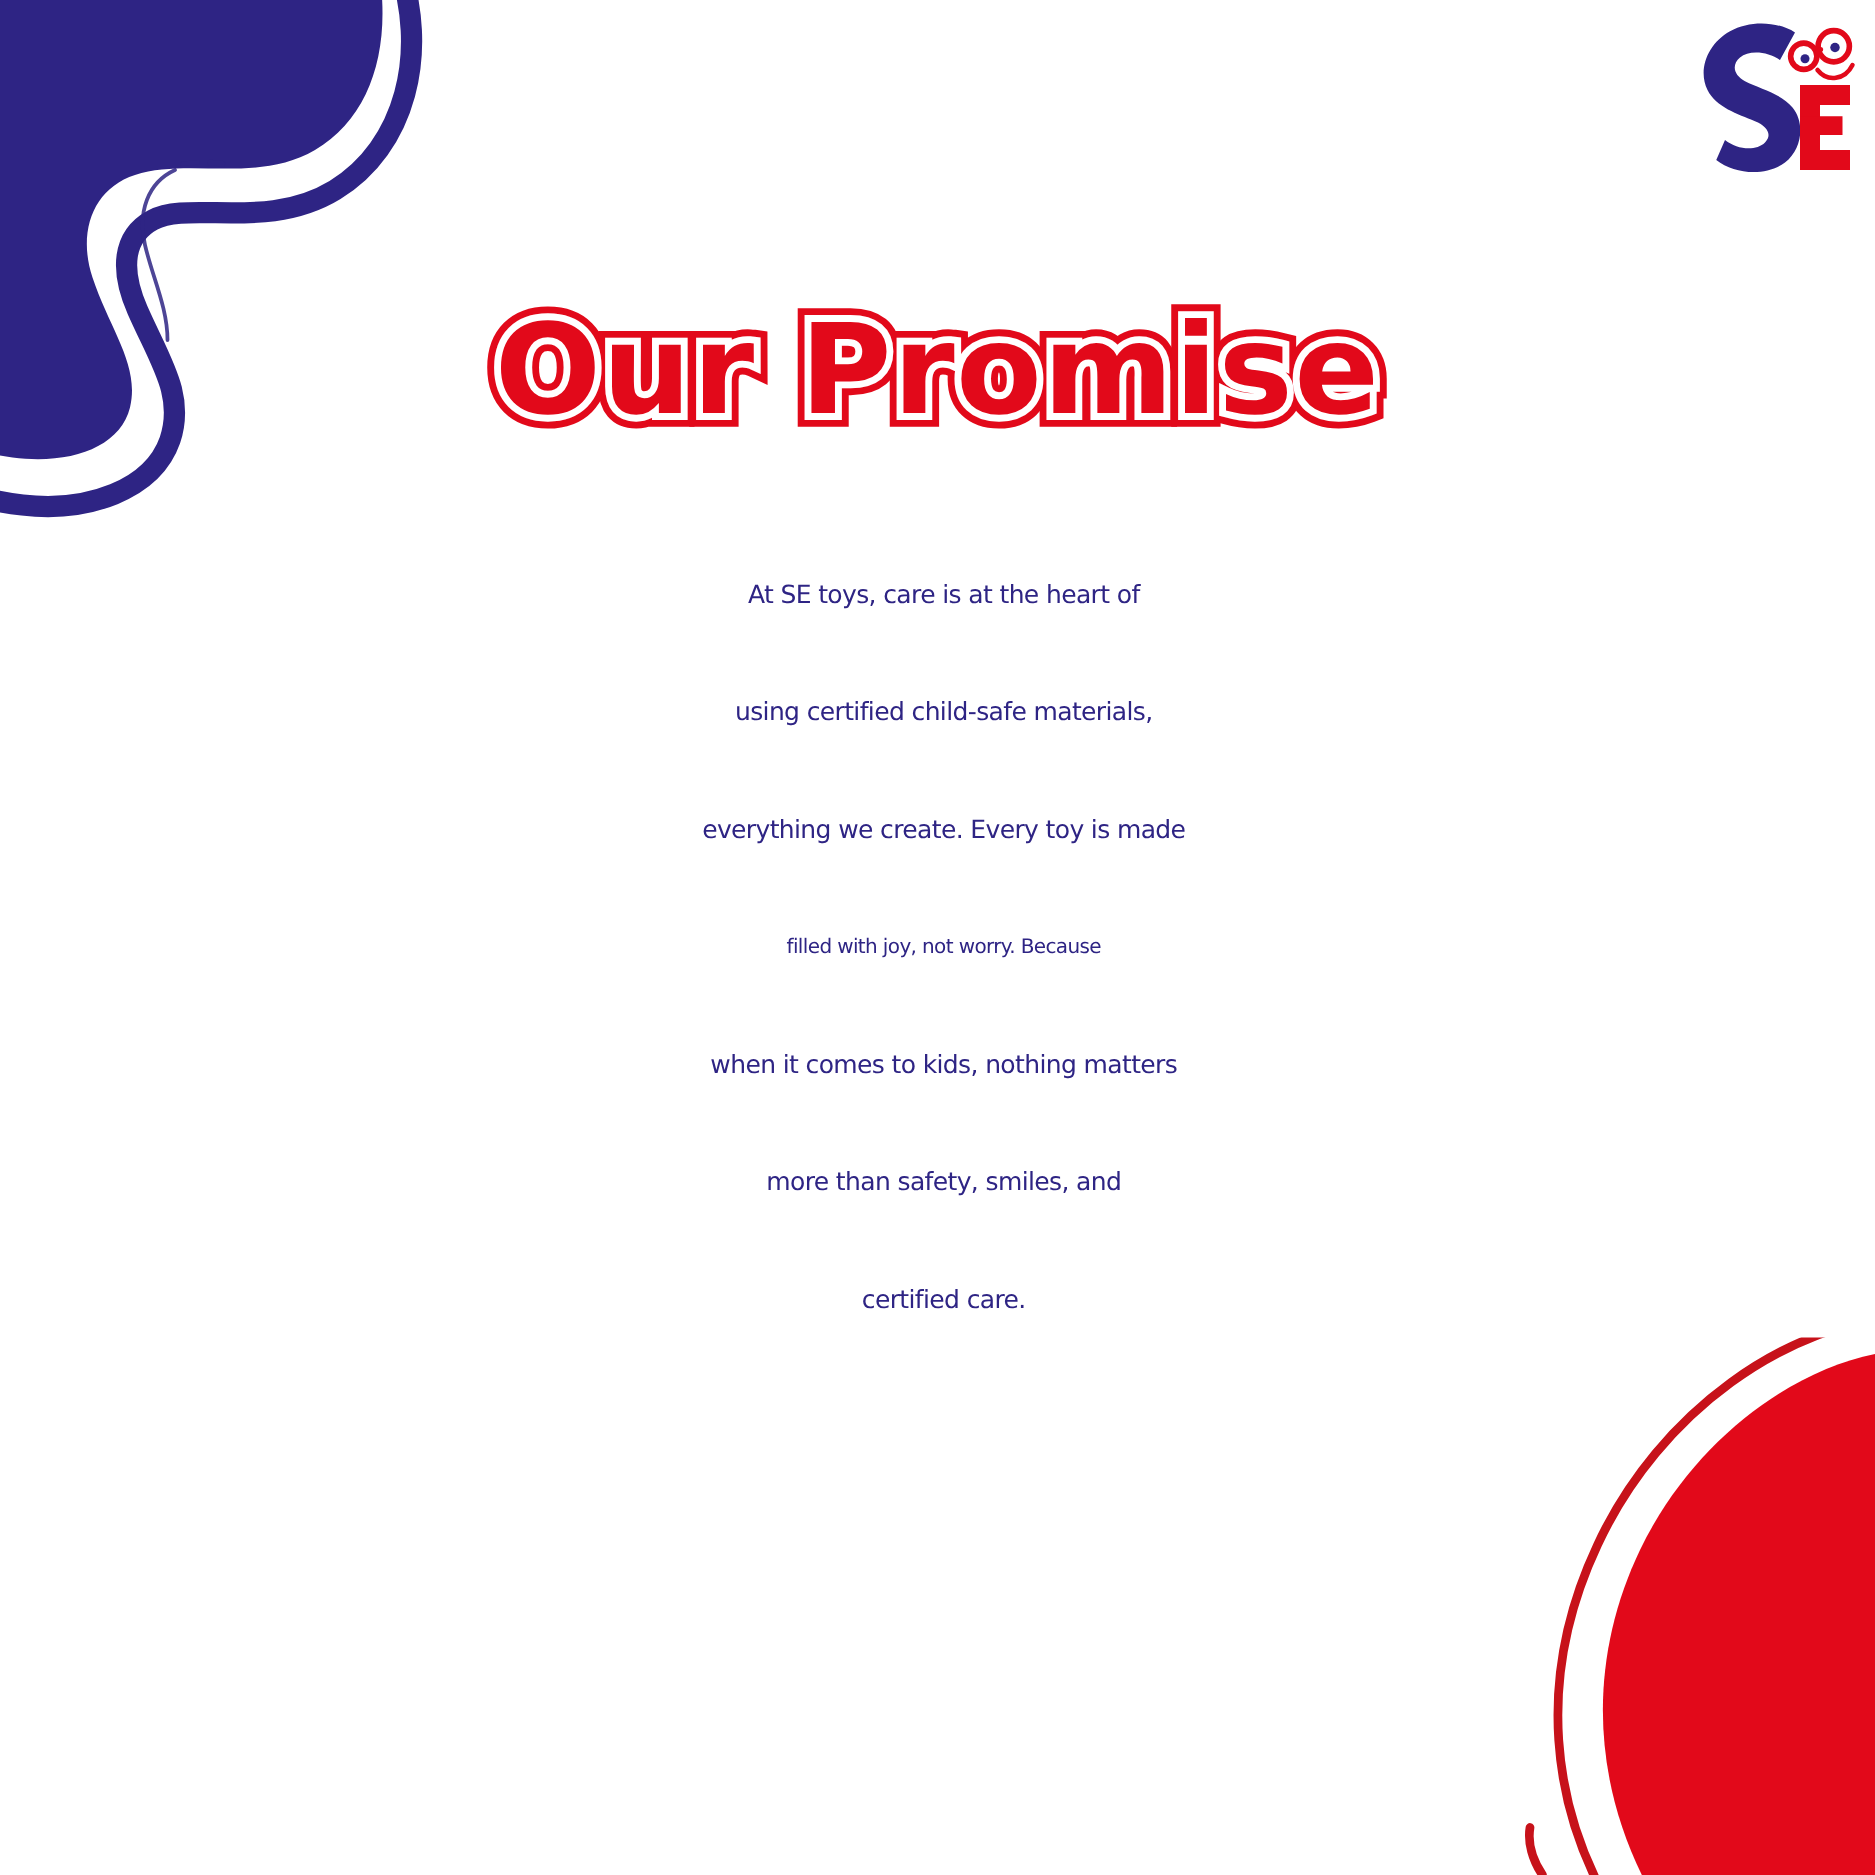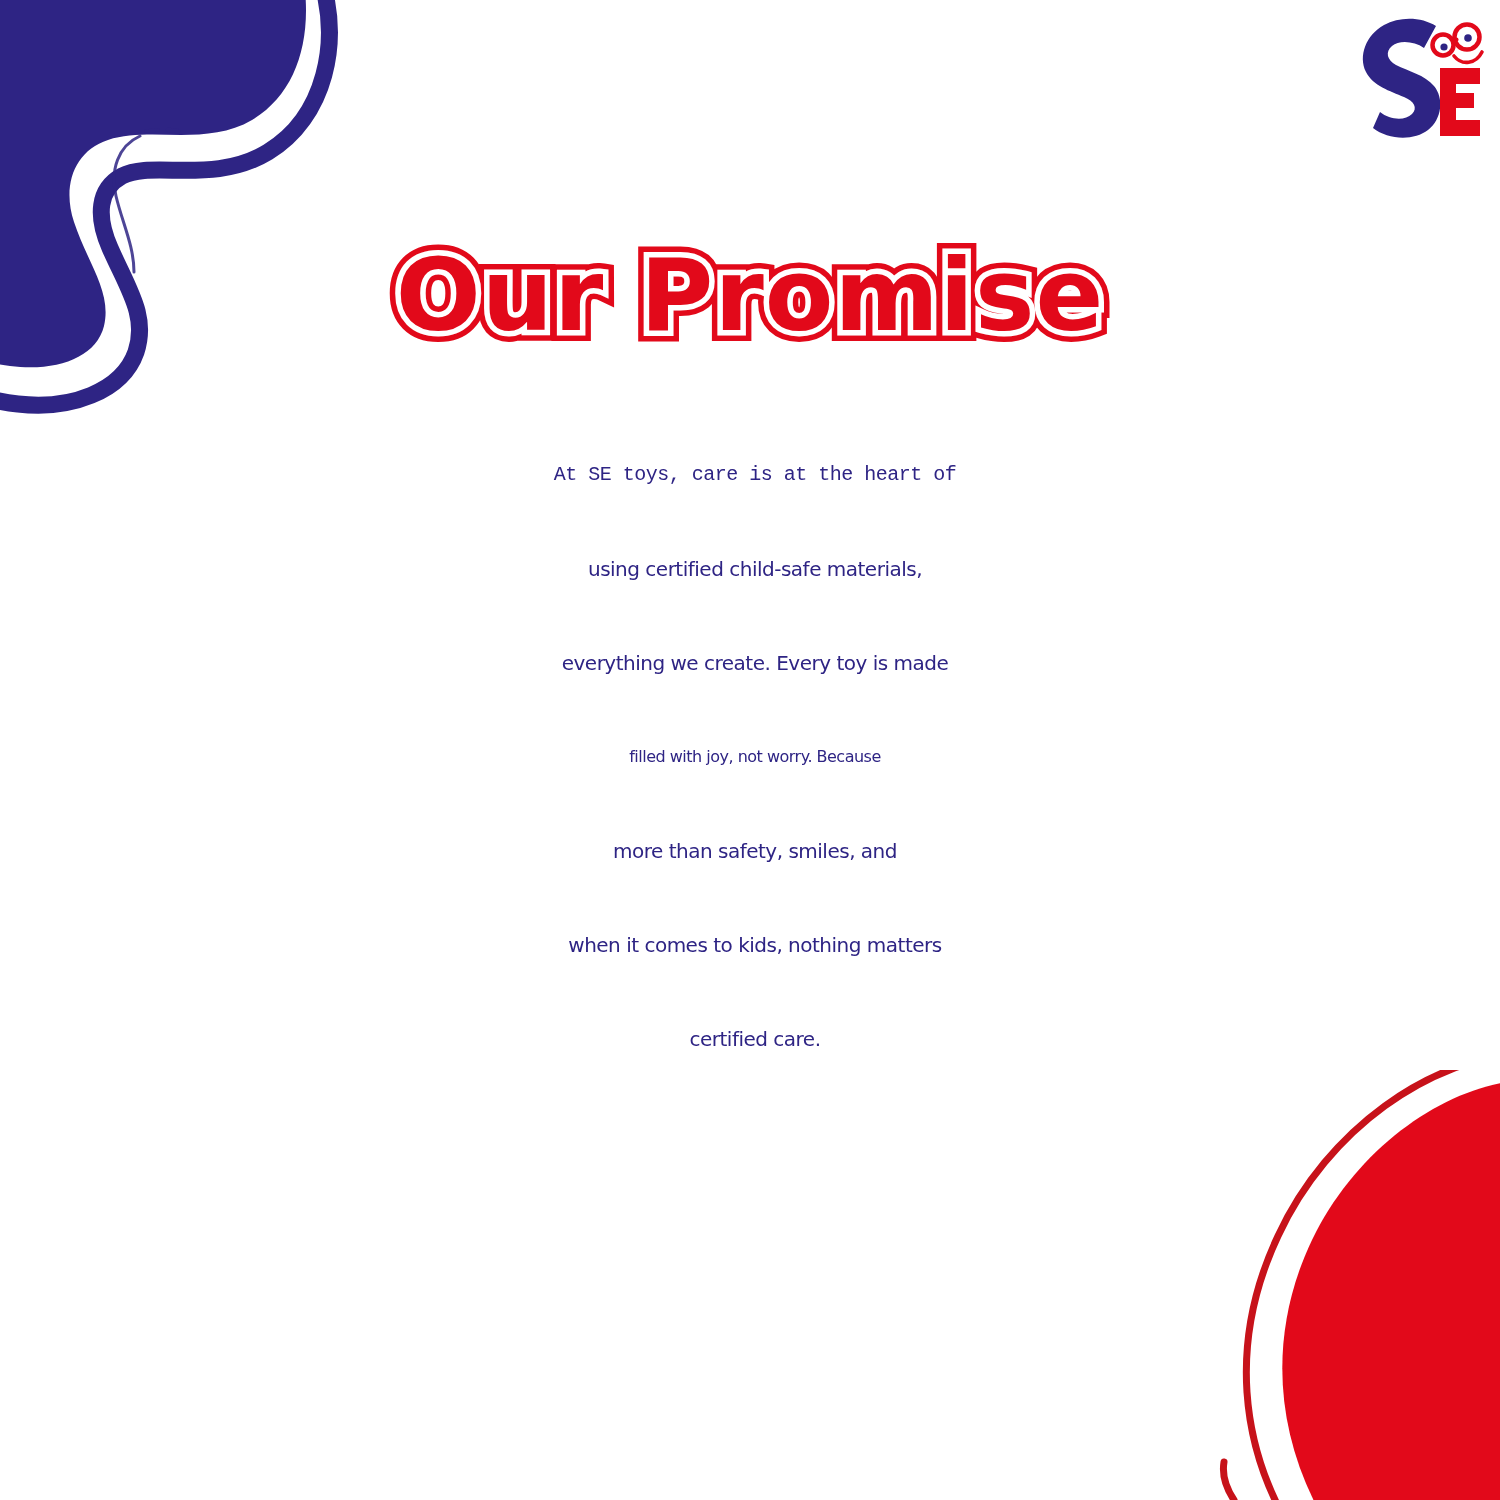--- a/index.html
+++ b/index.html
@@ -179,22 +179,22 @@
 
   <div id="heading-wrap">
     <span id="heading-stack">
       <span class="layer outer">Our Promise</span>
       <span class="layer middle">Our Promise</span>
       <span class="layer inner">Our Promise</span>
     </span>
   </div>
 
   <div id="promise-body">
-    <span class="bodyline" style="font-size: 20px; font-family: Liberation Mono, monospace;">At SE toys, care is at the heart of</span>
+    <span class="bodyline" style="font-size: 20px;">At SE toys, care is at the heart of</span>
     <span class="bodyline" style="font-size: 20px;">using certified child-safe materials,</span>
     <span class="bodyline" style="font-size: 20px;">everything we create. Every toy is made</span>
     <span class="bodyline" style="font-size: 16px;">filled with joy, not worry. Because</span>
+    <span class="bodyline" style="font-size: 20px;">when it comes to kids, nothing matters</span>
     <span class="bodyline" style="font-size: 20px;">more than safety, smiles, and</span>
-    <span class="bodyline" style="font-size: 20px;">when it comes to kids, nothing matters</span>
     <span class="bodyline" style="font-size: 20px;">certified care.</span>
   </div>
 
 </div>
 
 </body></html>

